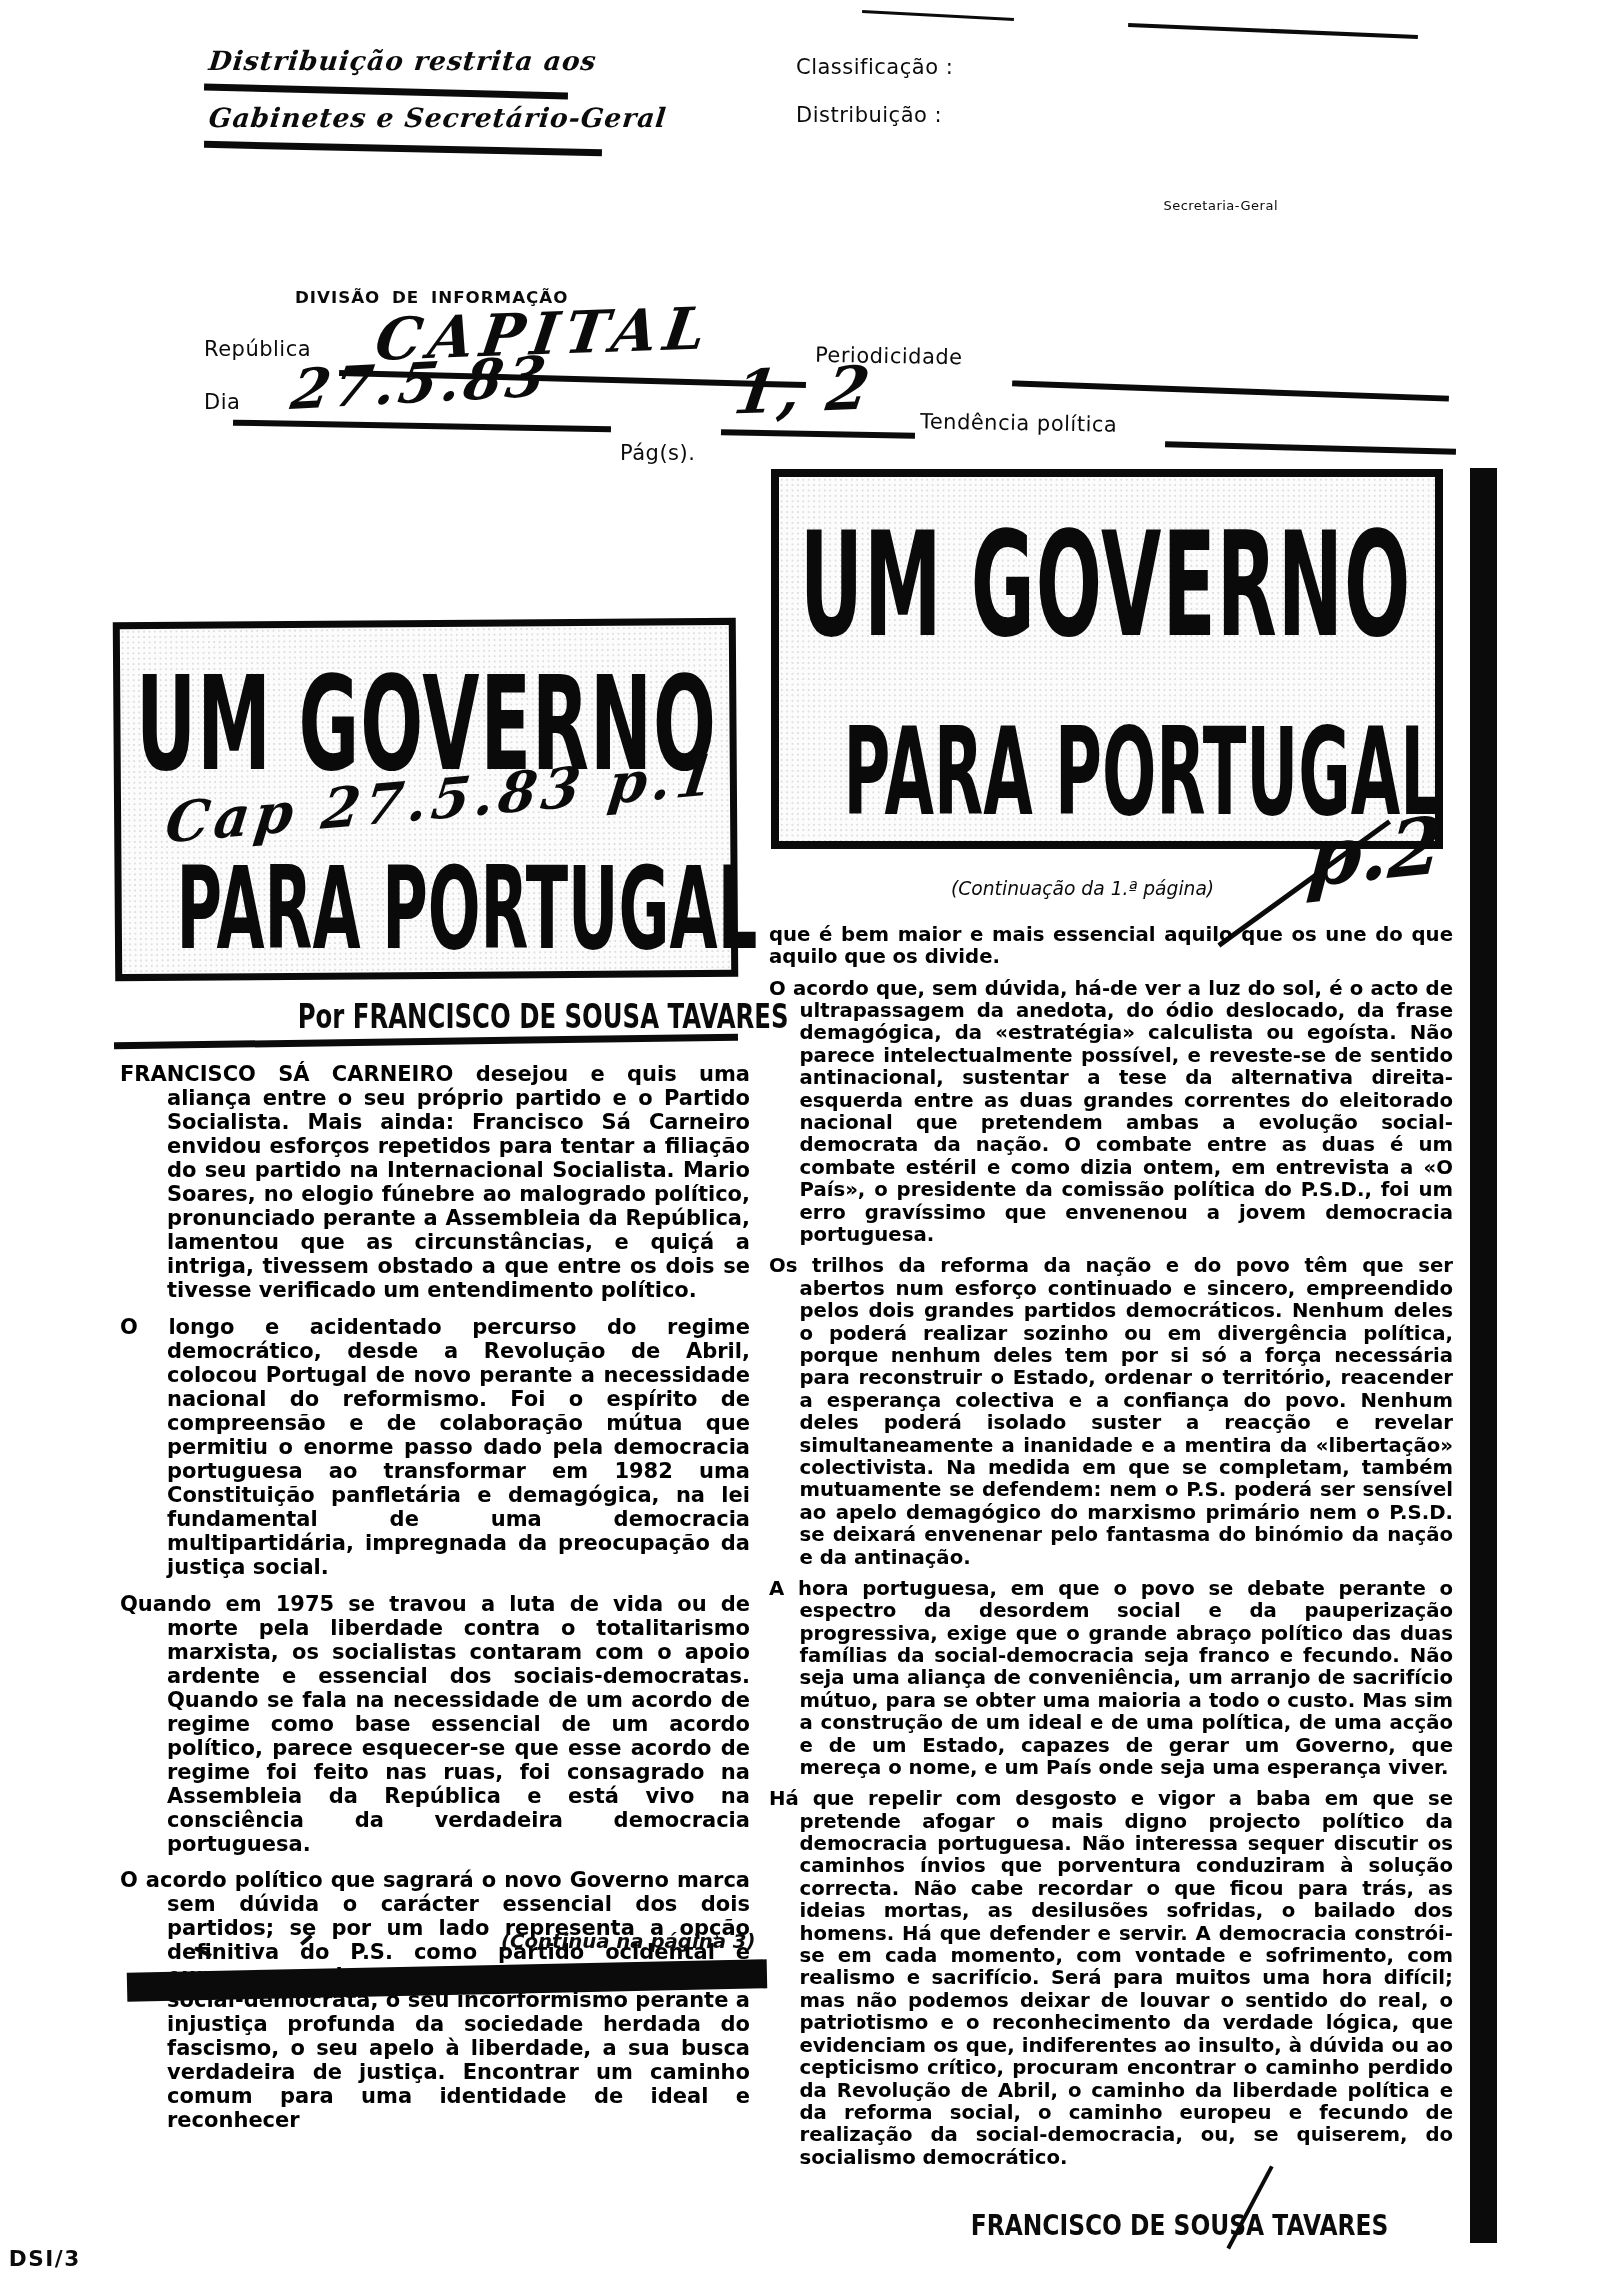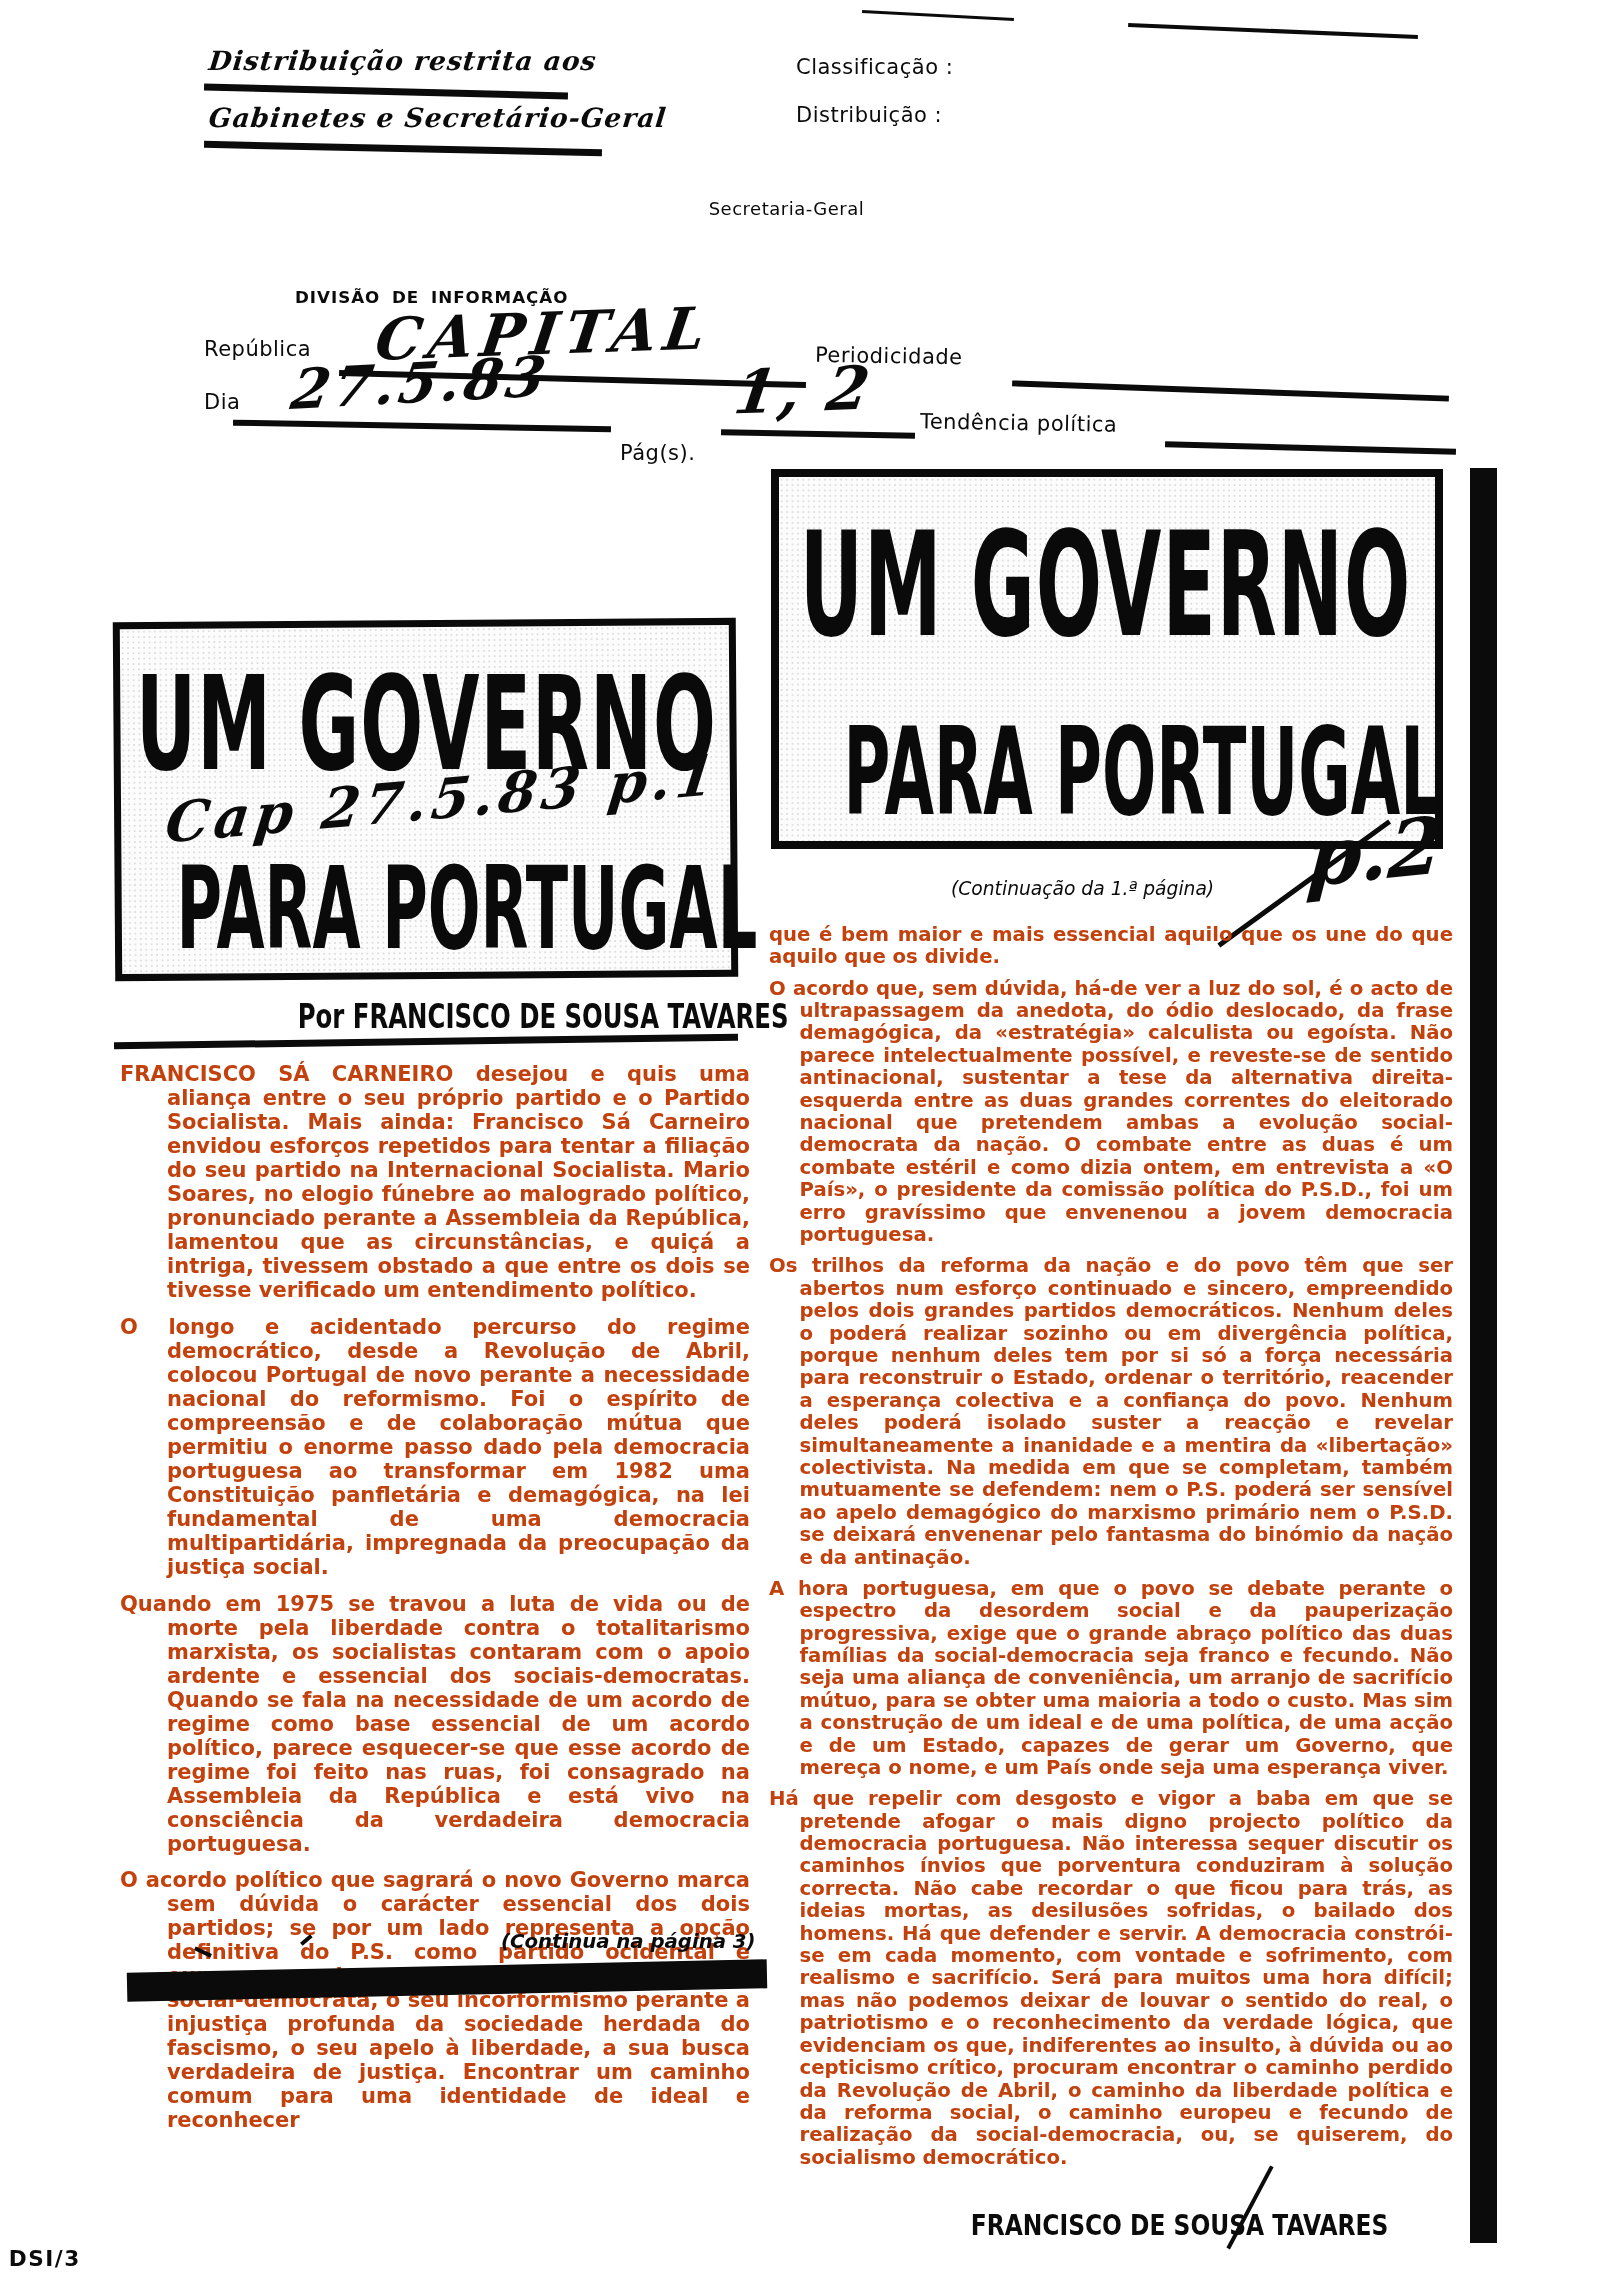--- a/index.html
+++ b/index.html
@@ -15,21 +15,21 @@
   .hand-note {
     position:absolute; font-family:"DejaVu Serif", serif;
     font-style:italic; font-weight:bold; font-size:26.5px; letter-spacing:1px;
     transform:skewX(-6deg);
   }
   .form-label { position:absolute; font-size:21px; font-weight:500; letter-spacing:0.5px; }
   .org-title {
     position:absolute; text-align:center; font-weight:bold; font-size:27.5px;
     letter-spacing:2px; word-spacing:6.9px;
   }
-  .org-sub { position:absolute; text-align:center; font-size:18px; font-weight:500; letter-spacing:0.5px; }
+  .org-sub { position:absolute; text-align:right; font-size:13px; font-weight:500; letter-spacing:0.5px; }
   .org-dir {
     position:absolute; text-align:center; font-weight:bold; font-size:22.6px;
     letter-spacing:1px; word-spacing:12.8px;
   }
   .org-div { position:absolute; text-align:left; font-weight:bold; font-size:16.7px; letter-spacing:1px; word-spacing:4.9px; }
   .handwriting {
     position:absolute; font-family:"DejaVu Serif", serif; font-style:italic;
     font-weight:bold; color:#0b0b0b;
   }
   .blank-line { position:absolute; background:#0b0b0b; }
@@ -40,21 +40,21 @@
     background-image:radial-gradient(rgba(0,0,0,0.12) 0.8px, transparent 1px);
     background-size:5.4px 5.4px; background-color:#fcfcfc;
   }
   .hl {
     position:absolute; text-align:center; font-weight:bold;
     font-family:"DejaVu Sans", sans-serif; white-space:nowrap; color:#0a0a0a;
     transform-origin:50% 0;
   }
 
   
-  .body-col { position:absolute; text-align:justify; font-weight:bold; color:#c2410c; }
+  .body-col { position:absolute; text-align:justify; font-weight:bold; color:#000000; }
   .body-col p { margin:0 0 12.8px 0; padding-left:47px; text-indent:-47px; }
   .body-col.right p { margin:0 0 8.8px 0; padding-left:30.5px; text-indent:-30.5px; }
   .byline {
     position:absolute; font-weight:bold; font-size:26.5px; white-space:nowrap;
     transform:scale(0.92,1.25); transform-origin:100% 0;
   }
   .cont-note { position:absolute; font-style:italic; font-weight:bold; font-size:19.7px; white-space:nowrap; }
   .sig {
     position:absolute; font-weight:bold; font-size:24.6px; white-space:nowrap;
     transform:scale(0.95,1.12); transform-origin:50% 0; text-align:center;

